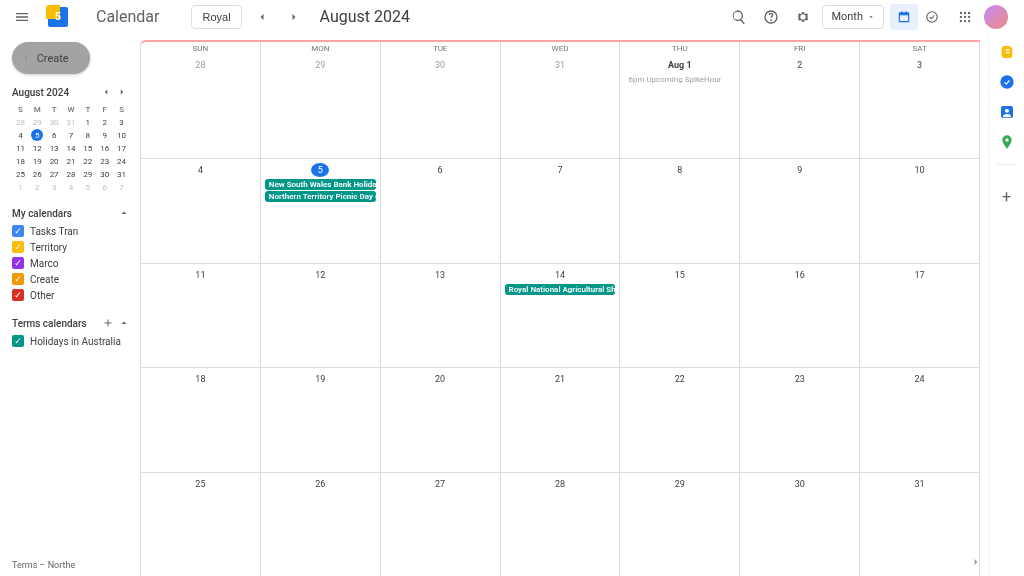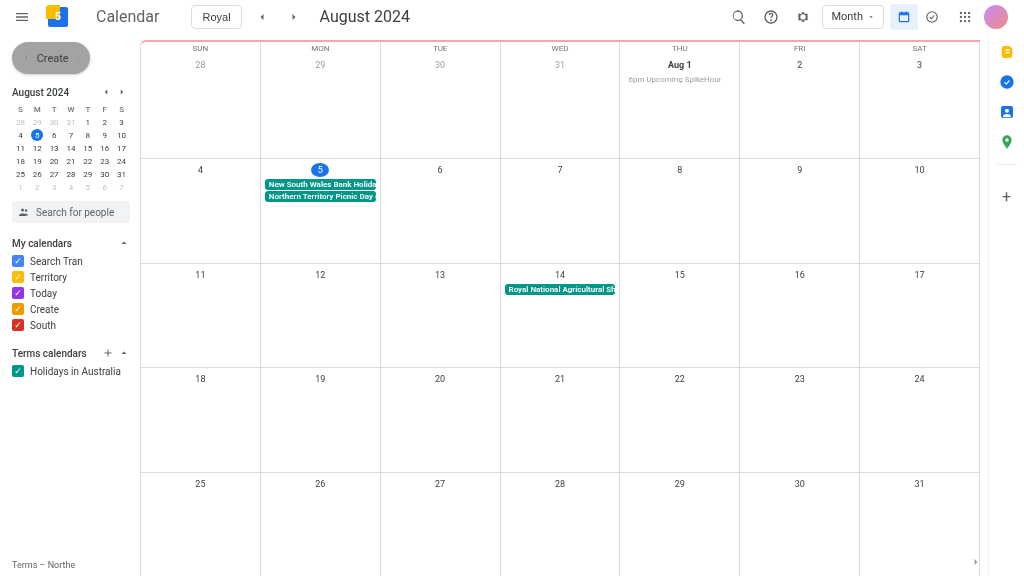--- a/index.html
+++ b/index.html
@@ -219,57 +219,49 @@
         <div class="d">31</div>
         <div class="d mute">1</div>
         <div class="d mute">2</div>
         <div class="d mute">3</div>
         <div class="d mute">4</div>
         <div class="d mute">5</div>
         <div class="d mute">6</div>
         <div class="d mute">7</div>
       </div>
 
-    <div class="search-people">
-      <svg width="12" height="12" viewBox="0 0 24 24" fill="#5f6368">
-          <circle cx="9" cy="8" r="3"></circle>
-          <circle cx="16" cy="9" r="2.5"></circle>
-          <path d="M2 19c0-3 4-4 7-4s7 1 7 4v1H2zM14 16c1-.5 5-.5 6 2v1h-4"></path>
-        </svg>
-      <span>Search for people</span>
-    </div>
 
     <div class="sec-hdr">
       <span>My calendars</span>
       <div class="sp">
           <svg width="12" height="12" viewBox="0 0 24 24" fill="#5f6368">
             <path d="M7 14l5-5 5 5z"></path>
           </svg>
         </div>
     </div>
     <div id="my-cals">
         <div class="cal-item">
           <div class="chk" style="background: rgb(66, 133, 244);">✓</div>
-          <span>Search Tran</span>
+          <span>Tasks Tran</span>
         </div>
         <div class="cal-item">
           <div class="chk" style="background: rgb(251, 188, 4);">✓</div>
           <span>Territory</span>
         </div>
         <div class="cal-item">
           <div class="chk" style="background: rgb(147, 52, 230);">✓</div>
-          <span>Today</span>
+          <span>Marco</span>
         </div>
         <div class="cal-item">
           <div class="chk" style="background: rgb(242, 153, 0);">✓</div>
           <span>Create</span>
         </div>
         <div class="cal-item">
           <div class="chk" style="background: rgb(217, 48, 37);">✓</div>
-          <span>South</span>
+          <span>Other</span>
         </div>
       </div>
 
     <div class="sec-hdr">
       <span>Terms calendars</span>
       <div class="sp">
         <svg width="12" height="12" viewBox="0 0 24 24" fill="#5f6368">
             <path d="M11 5h2v14h-2zM5 11h14v2H5z"></path>
           </svg>
         <svg width="12" height="12" viewBox="0 0 24 24" fill="#5f6368">

